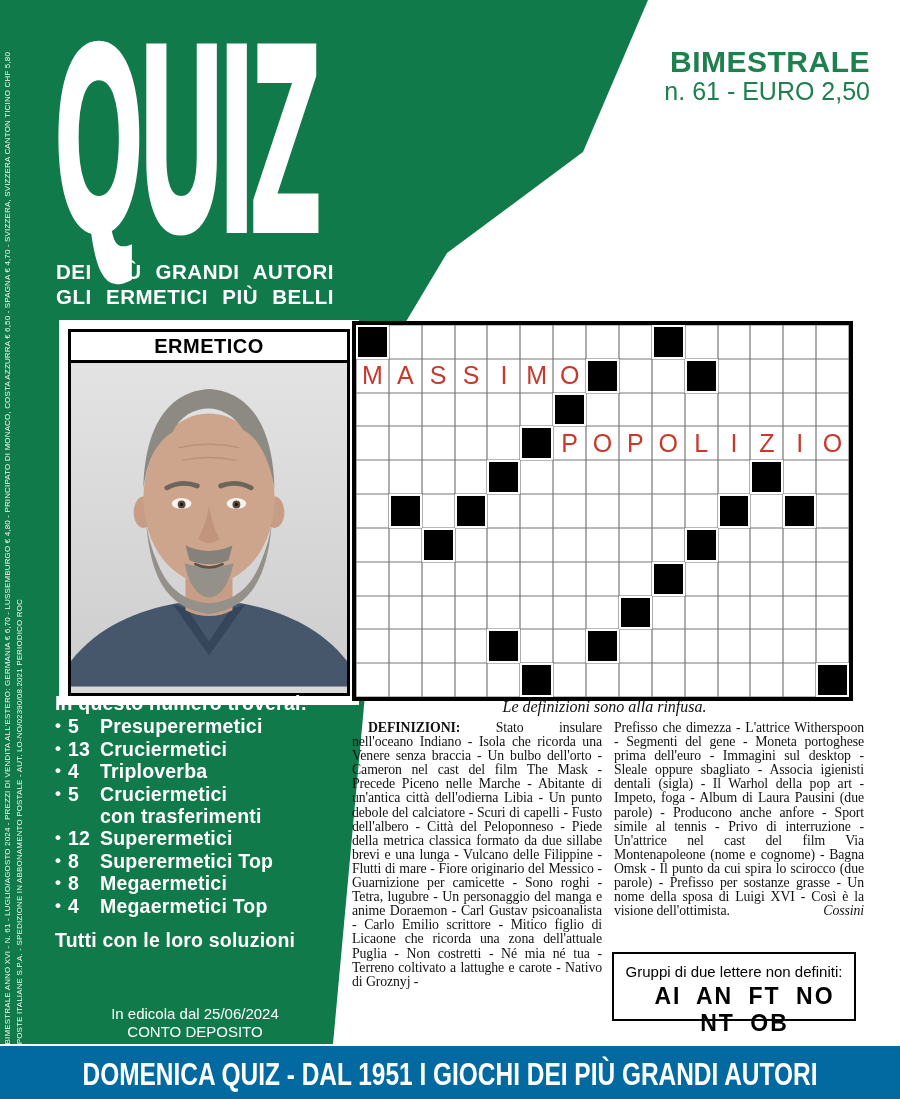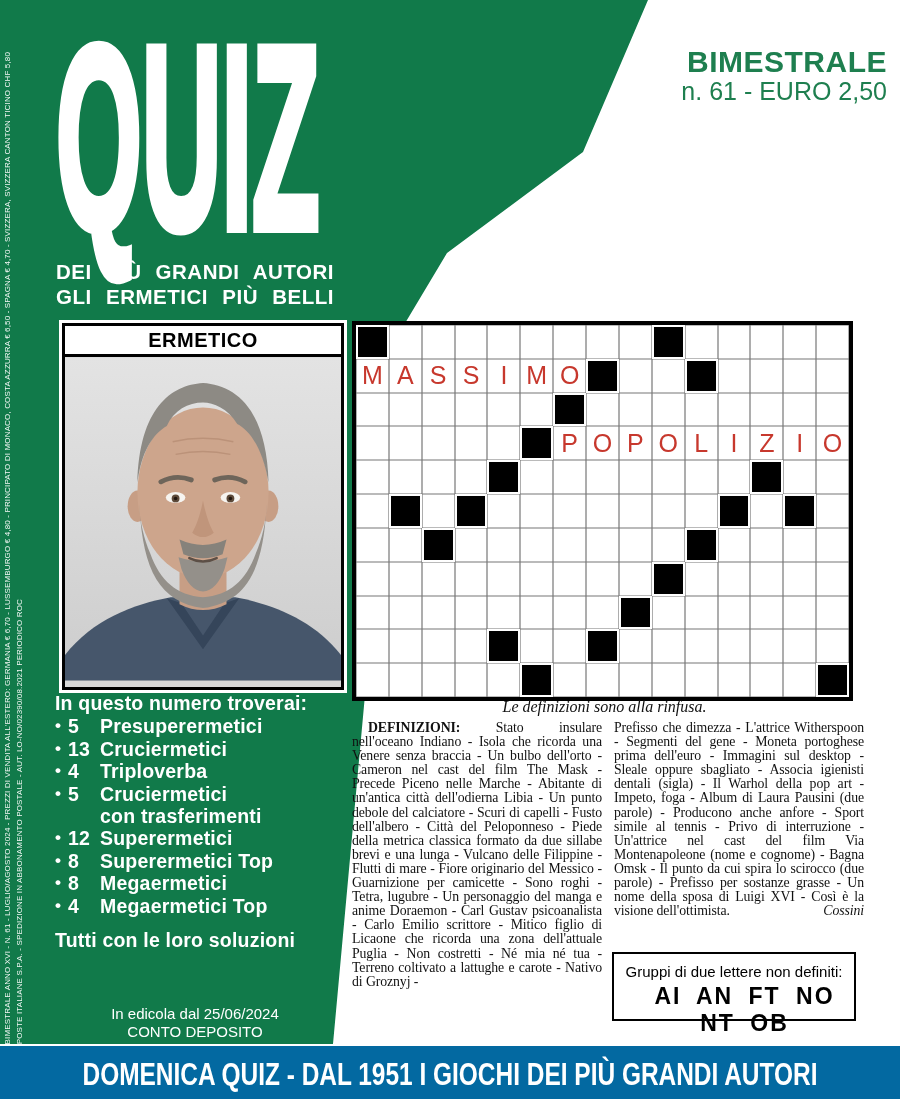--- a/index.html
+++ b/index.html
@@ -11,31 +11,31 @@
     clip-path:polygon(0 0,648px 0,583px 152px,447px 253px,398px 335px,333px 1044px,0 1044px);}
 
   
   .spine{position:absolute;bottom:55px;color:#fff;font-size:8px;letter-spacing:.15px;
          writing-mode:vertical-rl;transform:rotate(180deg);white-space:nowrap;opacity:.95;}
   .spine.l1{left:3px;}
   .spine.l2{left:15px;}
 
   
   .quiz-svg{position:absolute;left:56px;top:40px;overflow:visible;}
-  .issue-info{position:absolute;top:46px;right:13px;text-align:right;color:#1e7f4f;line-height:1.05;}
+  .issue-info{position:absolute;top:46px;right:30px;text-align:right;color:#1e7f4f;line-height:1.05;}
   .issue-freq{font-size:30px;font-weight:bold;letter-spacing:.5px;}
   .issue-num{font-size:25px;font-weight:normal;}
   .banner{position:absolute;left:322px;top:146px;width:558px;height:102px;background:#f0930e;
           box-shadow:6px 7px 10px rgba(70,70,70,.35);}
   .tagline{position:absolute;left:56px;top:259px;width:278px;color:#fff;font-weight:bold;
            font-size:20.5px;line-height:25px;letter-spacing:.5px;}
   .tagline div{text-align:justify;text-align-last:justify;}
 
   
-  .photo-card{position:absolute;left:59px;top:320px;width:282px;background:#fff;padding:3px;}
+  .photo-card{position:absolute;left:59px;top:320px;width:282px;background:#fff;padding:9px;}
   .photo-label{border:3px solid #000;background:#fff;height:28px;display:flex;align-items:center;
                justify-content:center;font-weight:bold;font-size:20px;letter-spacing:.5px;color:#000;}
   .photo-frame{border:3px solid #000;border-top:none;height:330px;background:#d8d8d8;overflow:hidden;}
 
   
   .grid{position:absolute;left:352px;top:321px;width:493px;height:372px;border:4px solid #000;
         background:#fff;display:grid;grid-template-columns:repeat(15,1fr);grid-template-rows:repeat(11,1fr);}
   .cell{box-shadow:inset 0 0 0 .6px #777;display:flex;align-items:center;justify-content:center;}
   .cell.black{background:#000;box-shadow:inset 0 0 0 2px #fff;}
   .cell.letter{color:#c7382d;font-size:25px;font-weight:400;}

